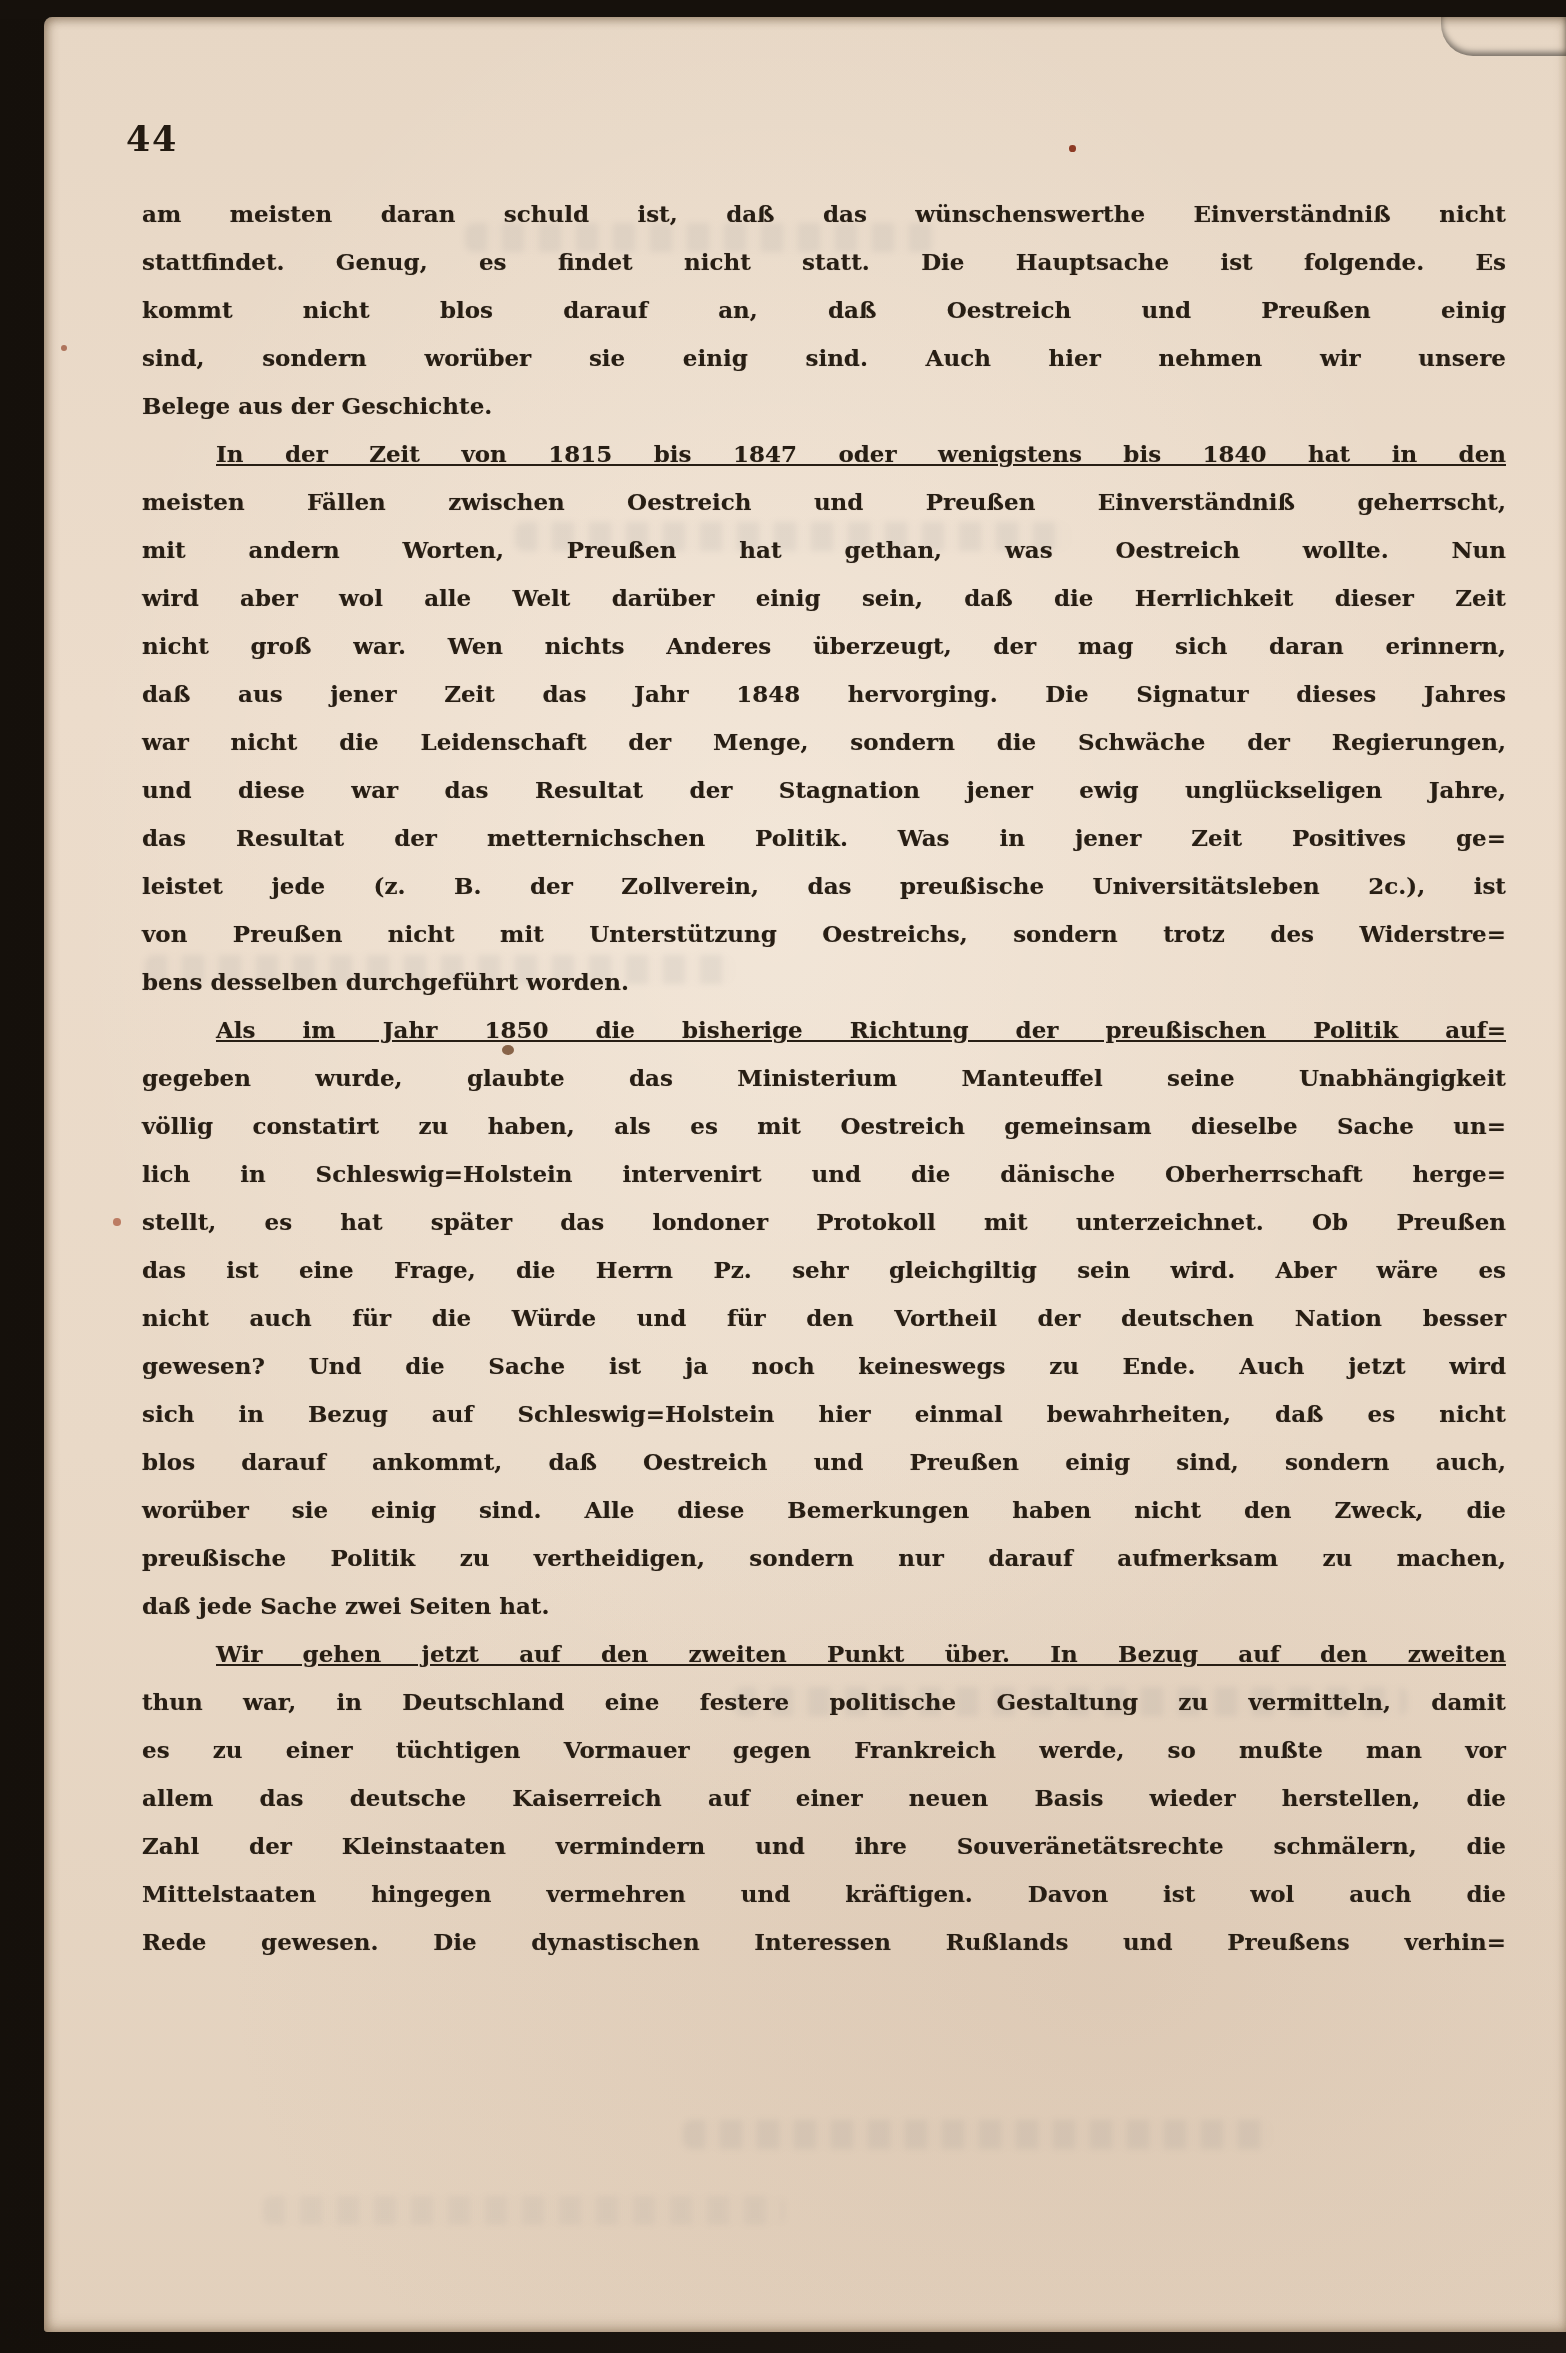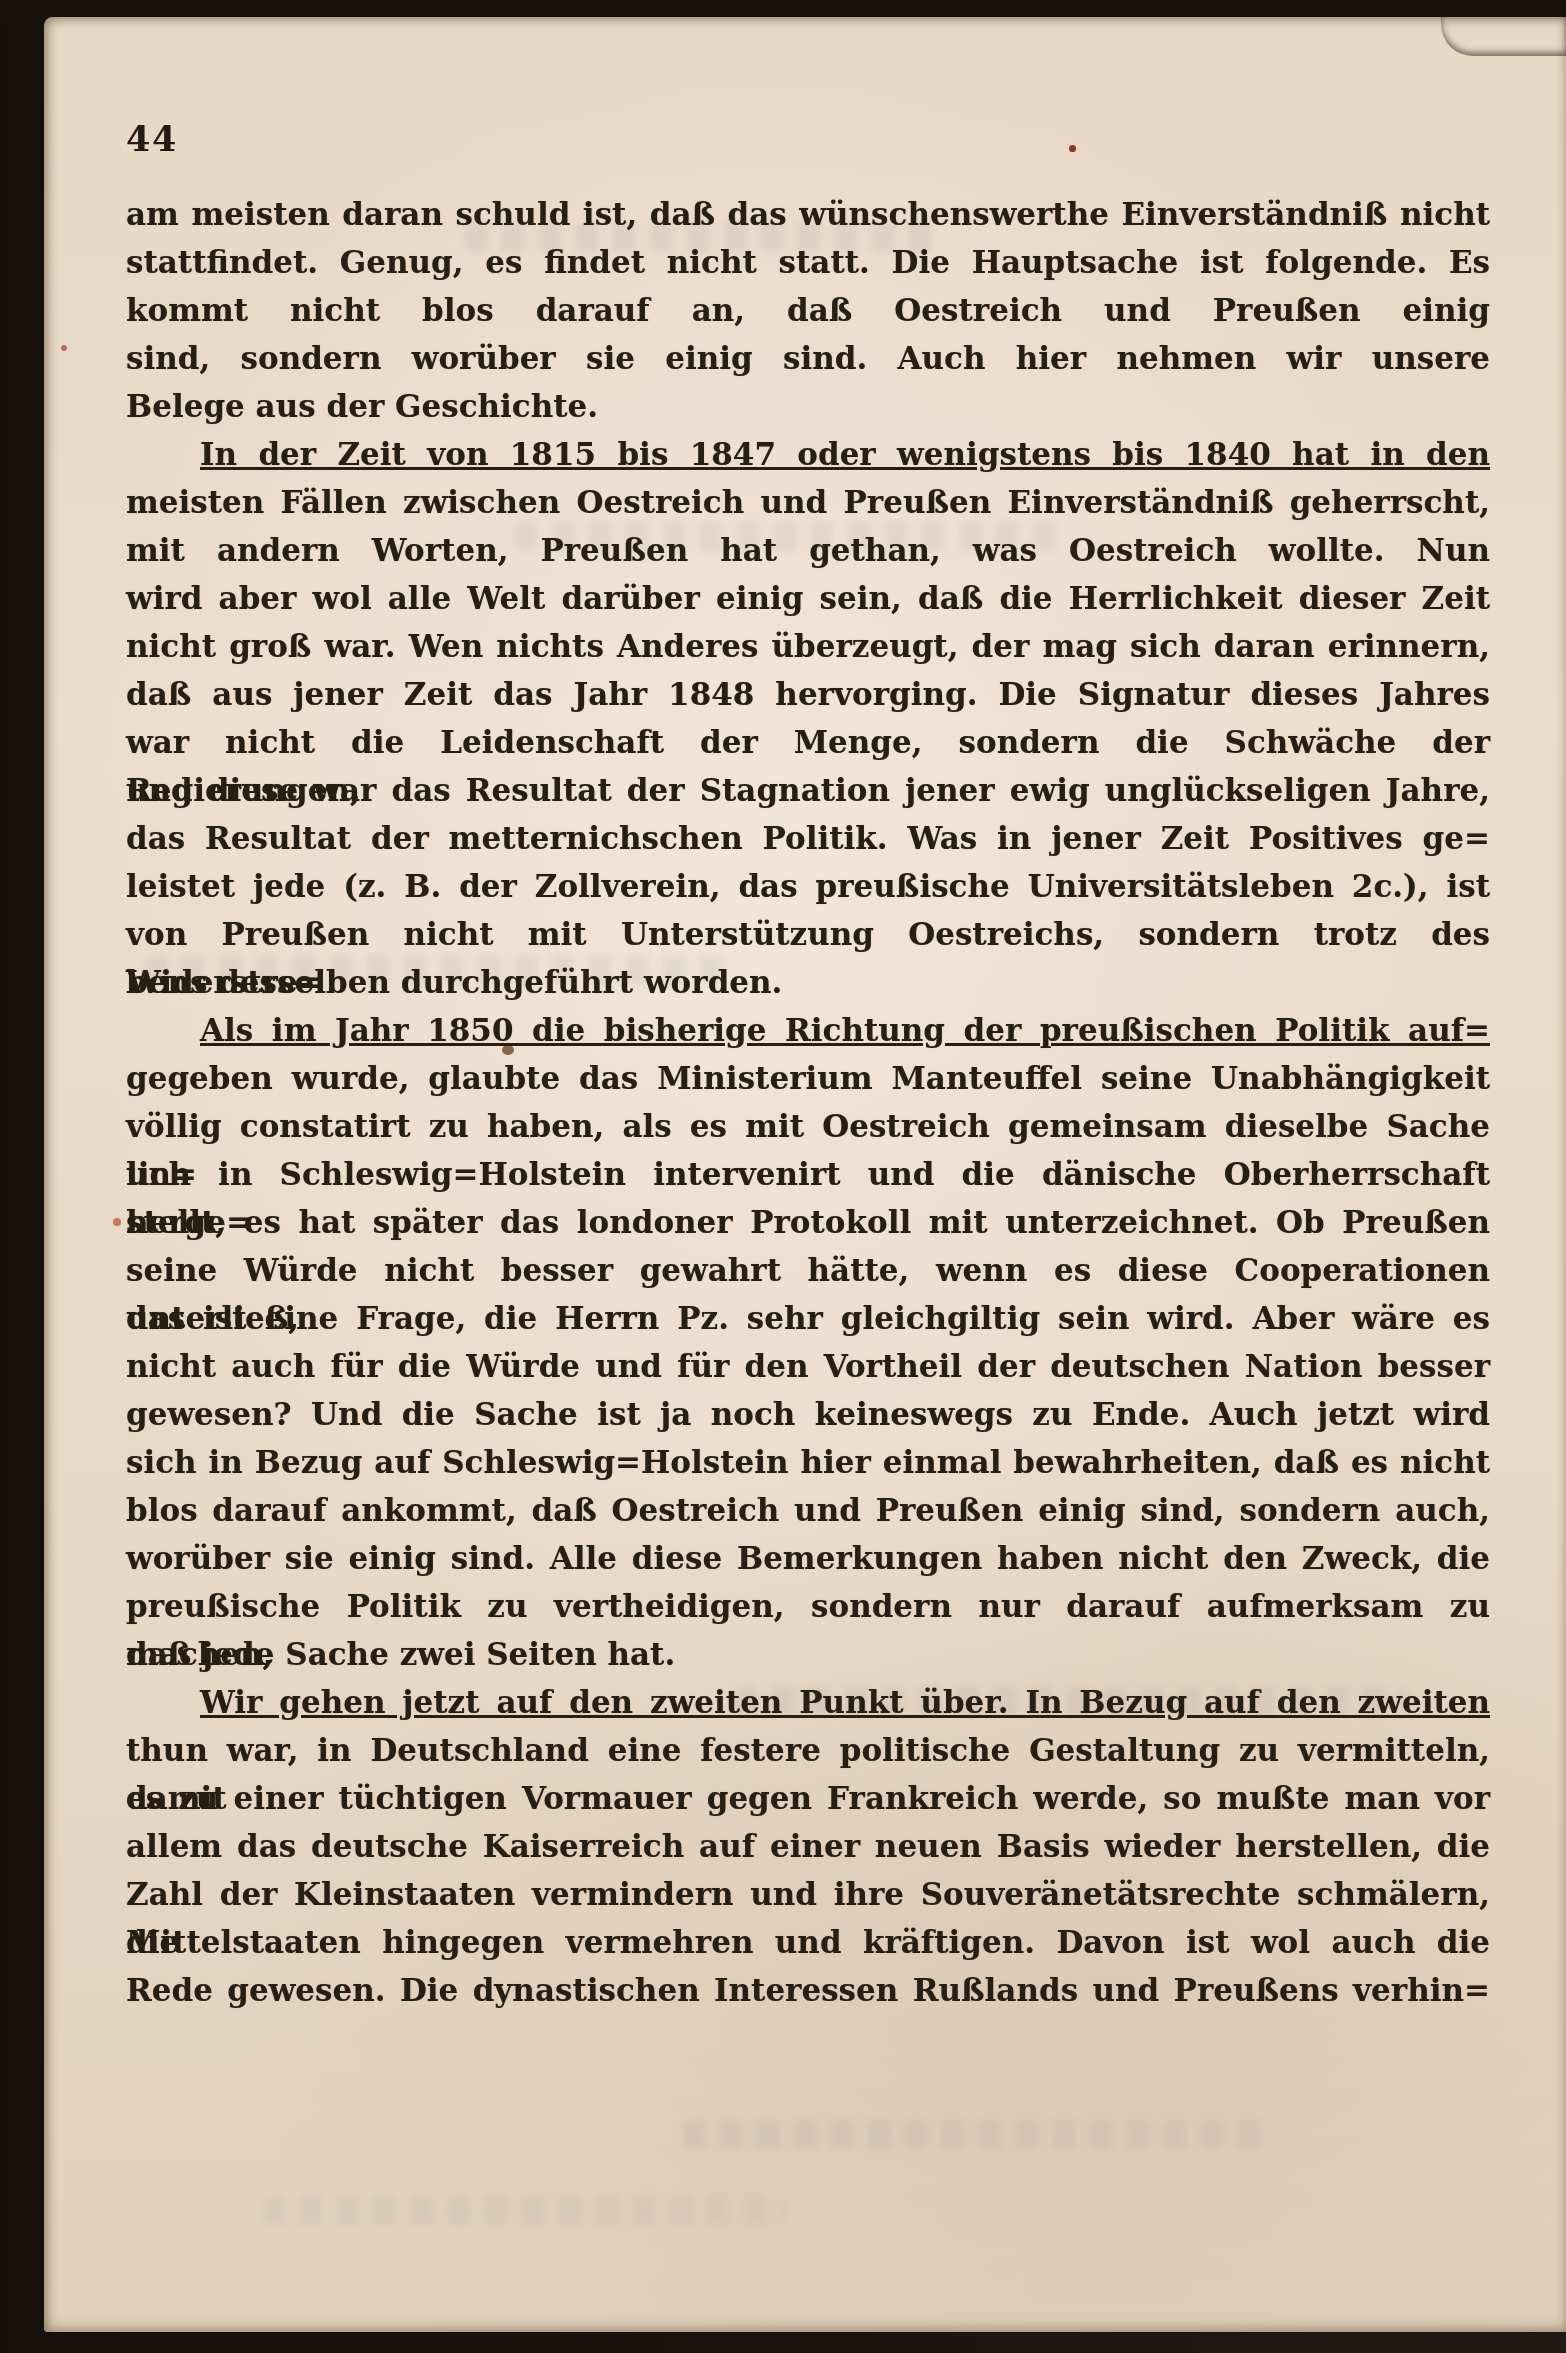--- a/index.html
+++ b/index.html
@@ -33,22 +33,22 @@
     border-radius:0 0 0 32px;
     box-shadow:inset 0 -3.4px 6.7px rgba(0,0,0,.5);
   }
   .topband{position:absolute;left:0;top:0;width:1566px;height:18.5px;background:#16110c;}
   .page-number{
     position:absolute;left:126px;top:118px;width:1363px;
     font-size:35px;font-weight:700;color:#241b12;
     letter-spacing:1.7px;
   }
   .textblock{
-    position:absolute;left:126px;top:190px;width:1364px;
-    font-size:31px;font-weight:700;color:#27-1e14;color:#271e14;
+    position:absolute;left:142px;top:190px;width:1364px;
+    font-size:23px;font-weight:700;color:#27-1e14;color:#271e14;
     text-shadow:0 0 0.8px rgba(39,30,20,.35);
   }
   .para{margin:0;padding:0;}
   .line{
     display:block;height:48px;line-height:48px;
     text-align:justify;text-align-last:justify;
     white-space:normal;hyphens:none;
   }
   .line.short{text-align-last:left;}
   .line.indent{text-indent:74px;text-decoration:underline;}
@@ -110,21 +110,20 @@
       <span class="line">von Preußen nicht mit Unterstützung Oestreichs, sondern trotz des Widerstre=</span>
       <span class="line short">bens desselben durchgeführt worden.</span>
     </p>
 
     <p class="para">
       <span class="line indent">Als im Jahr 1850 die bisherige Richtung der preußischen Politik auf=</span>
       <span class="line">gegeben wurde, glaubte das Ministerium Manteuffel seine Unabhängigkeit</span>
       <span class="line">völlig constatirt zu haben, als es mit Oestreich gemeinsam dieselbe Sache un=</span>
       <span class="line">lich in Schleswig=Holstein intervenirt und die dänische Oberherrschaft herge=</span>
       <span class="line">stellt, es hat später das londoner Protokoll mit unterzeichnet.  Ob Preußen</span>
-      <span class="line">seine Würde nicht besser gewahrt hätte, wenn es diese Cooperationen unterließ,</span>
       <span class="line">das ist eine Frage, die Herrn Pz. sehr gleichgiltig sein wird.  Aber wäre es</span>
       <span class="line">nicht auch für die Würde und für den Vortheil der deutschen Nation besser</span>
       <span class="line">gewesen?  Und die Sache ist ja noch keineswegs zu Ende.  Auch jetzt wird</span>
       <span class="line">sich in Bezug auf Schleswig=Holstein hier einmal bewahrheiten, daß es nicht</span>
       <span class="line">blos darauf ankommt, daß Oestreich und Preußen einig sind, sondern auch,</span>
       <span class="line">worüber sie einig sind.  Alle diese Bemerkungen haben nicht den Zweck, die</span>
       <span class="line">preußische Politik zu vertheidigen, sondern nur darauf aufmerksam zu machen,</span>
       <span class="line short">daß jede Sache zwei Seiten hat.</span>
     </p>
 

